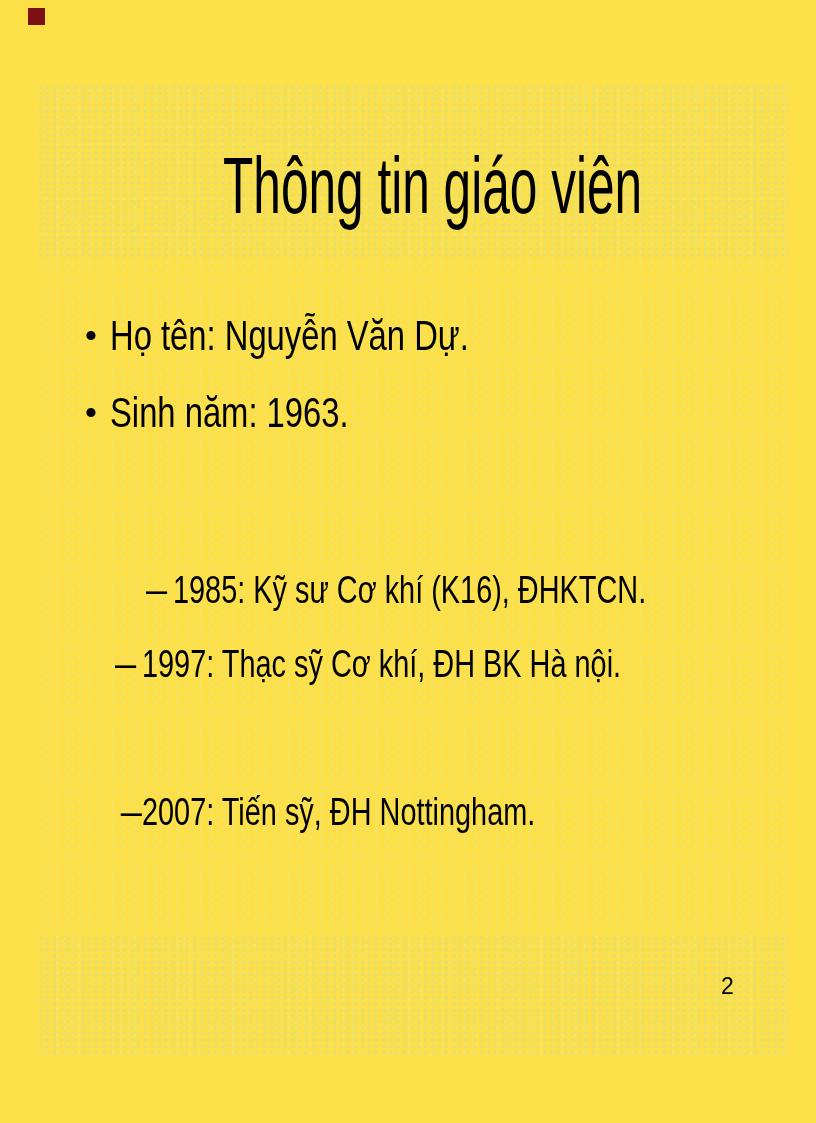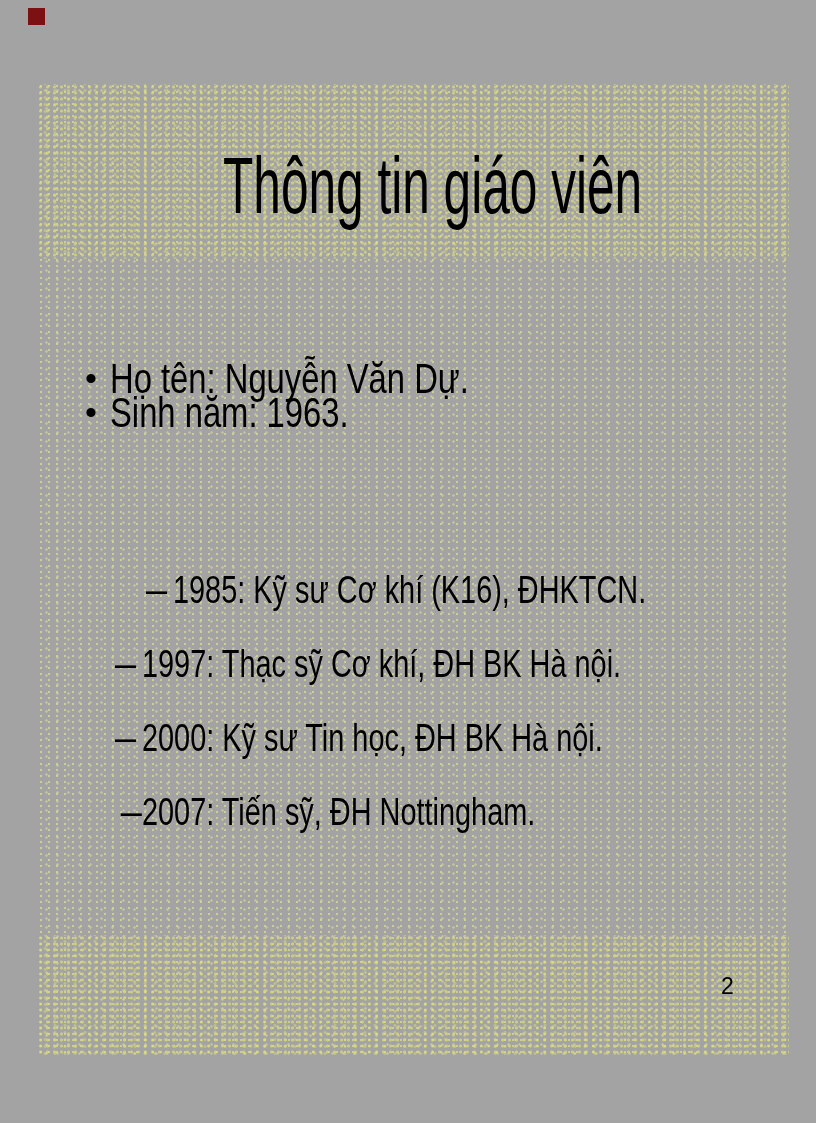--- a/index.html
+++ b/index.html
@@ -1,20 +1,20 @@
 <!DOCTYPE html>
 <html><head>
 <meta charset="utf-8">
 <style>
   html, body { margin: 0; padding: 0; background: #ffffff; }
   .page {
     position: relative;
     width: 816px;
     height: 1123px;
-    background: #a3a3a3;
+    background: #fde047;
     overflow: hidden;
     font-family: "Liberation Sans", sans-serif;
     color: #000000;
   }
   
   .texture {
     position: absolute;
     left: 37px; top: 83px;
     width: 752px; height: 974px;
     background-image:
@@ -74,21 +74,21 @@
   .main .txt { transform: scaleX(0.78); }
 
   .sub { left: 115px; font-size: 38px; }
   .sub .marker {
     display: inline-block;
     width: 27px;
     font-size: 38px;
   }
   .sub .txt { transform: scaleX(0.76); }
 
-  .r1 { top: 315px; margin-top: 43px; }
+  .r1 { top: 315px; }
   .r2 { top: 392px; }
   .r3 { top: 485px; }
   .r4 { top: 571px; margin-left: 31px; }
   .r5 { top: 645px; }
   .r6 { top: 719px; }
   .r7 { top: 793px; text-align: right; }
   .r8 { top: 873px; }
 
   .pagenum {
     position: absolute;
@@ -120,23 +120,20 @@
 
 
   <div class="row sub r4">
     <span class="marker">–</span><span class="txt">1985: Kỹ sư Cơ khí (K16), ĐHKTCN.</span>
   </div>
 
   <div class="row sub r5">
     <span class="marker">–</span><span class="txt">1997: Thạc sỹ Cơ khí, ĐH BK Hà nội.</span>
   </div>
 
-  <div class="row sub r6">
-    <span class="marker">–</span><span class="txt">2000: Kỹ sư Tin học, ĐH BK Hà nội.</span>
-  </div>
 
   <div class="row sub r7">
     <span class="marker">–</span><span class="txt">2007: Tiến sỹ, ĐH Nottingham.</span>
   </div>
 
 
   <div class="pagenum">2</div>
 
 </div>
 

